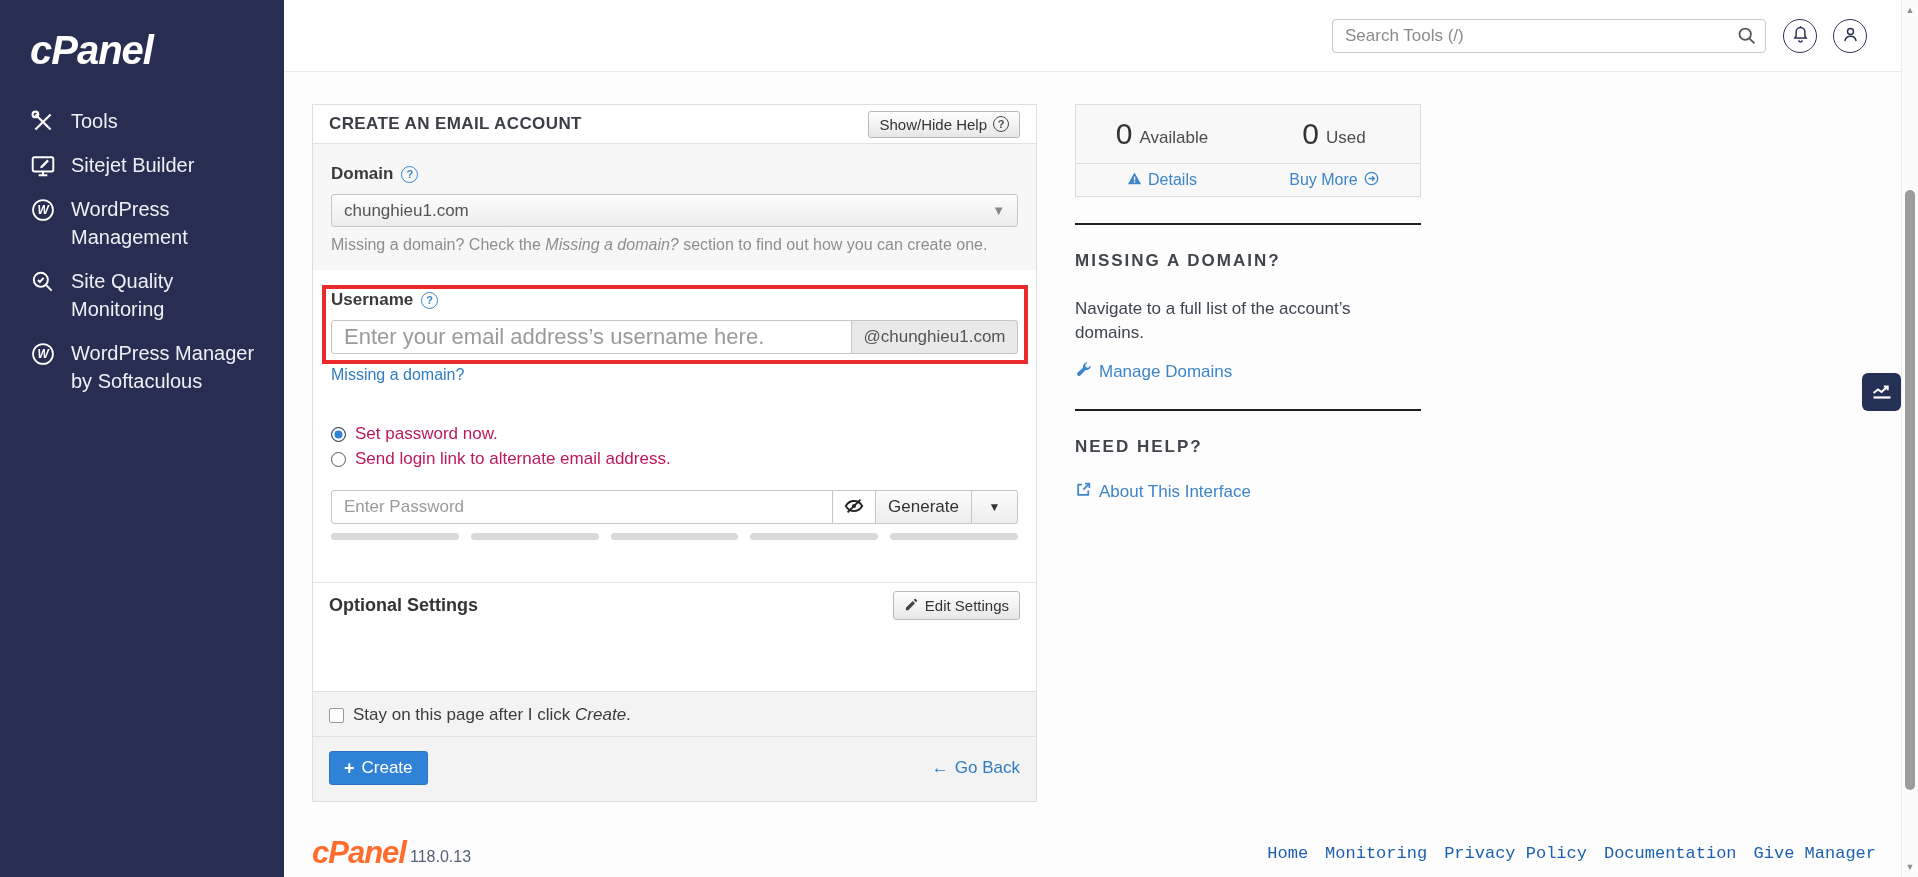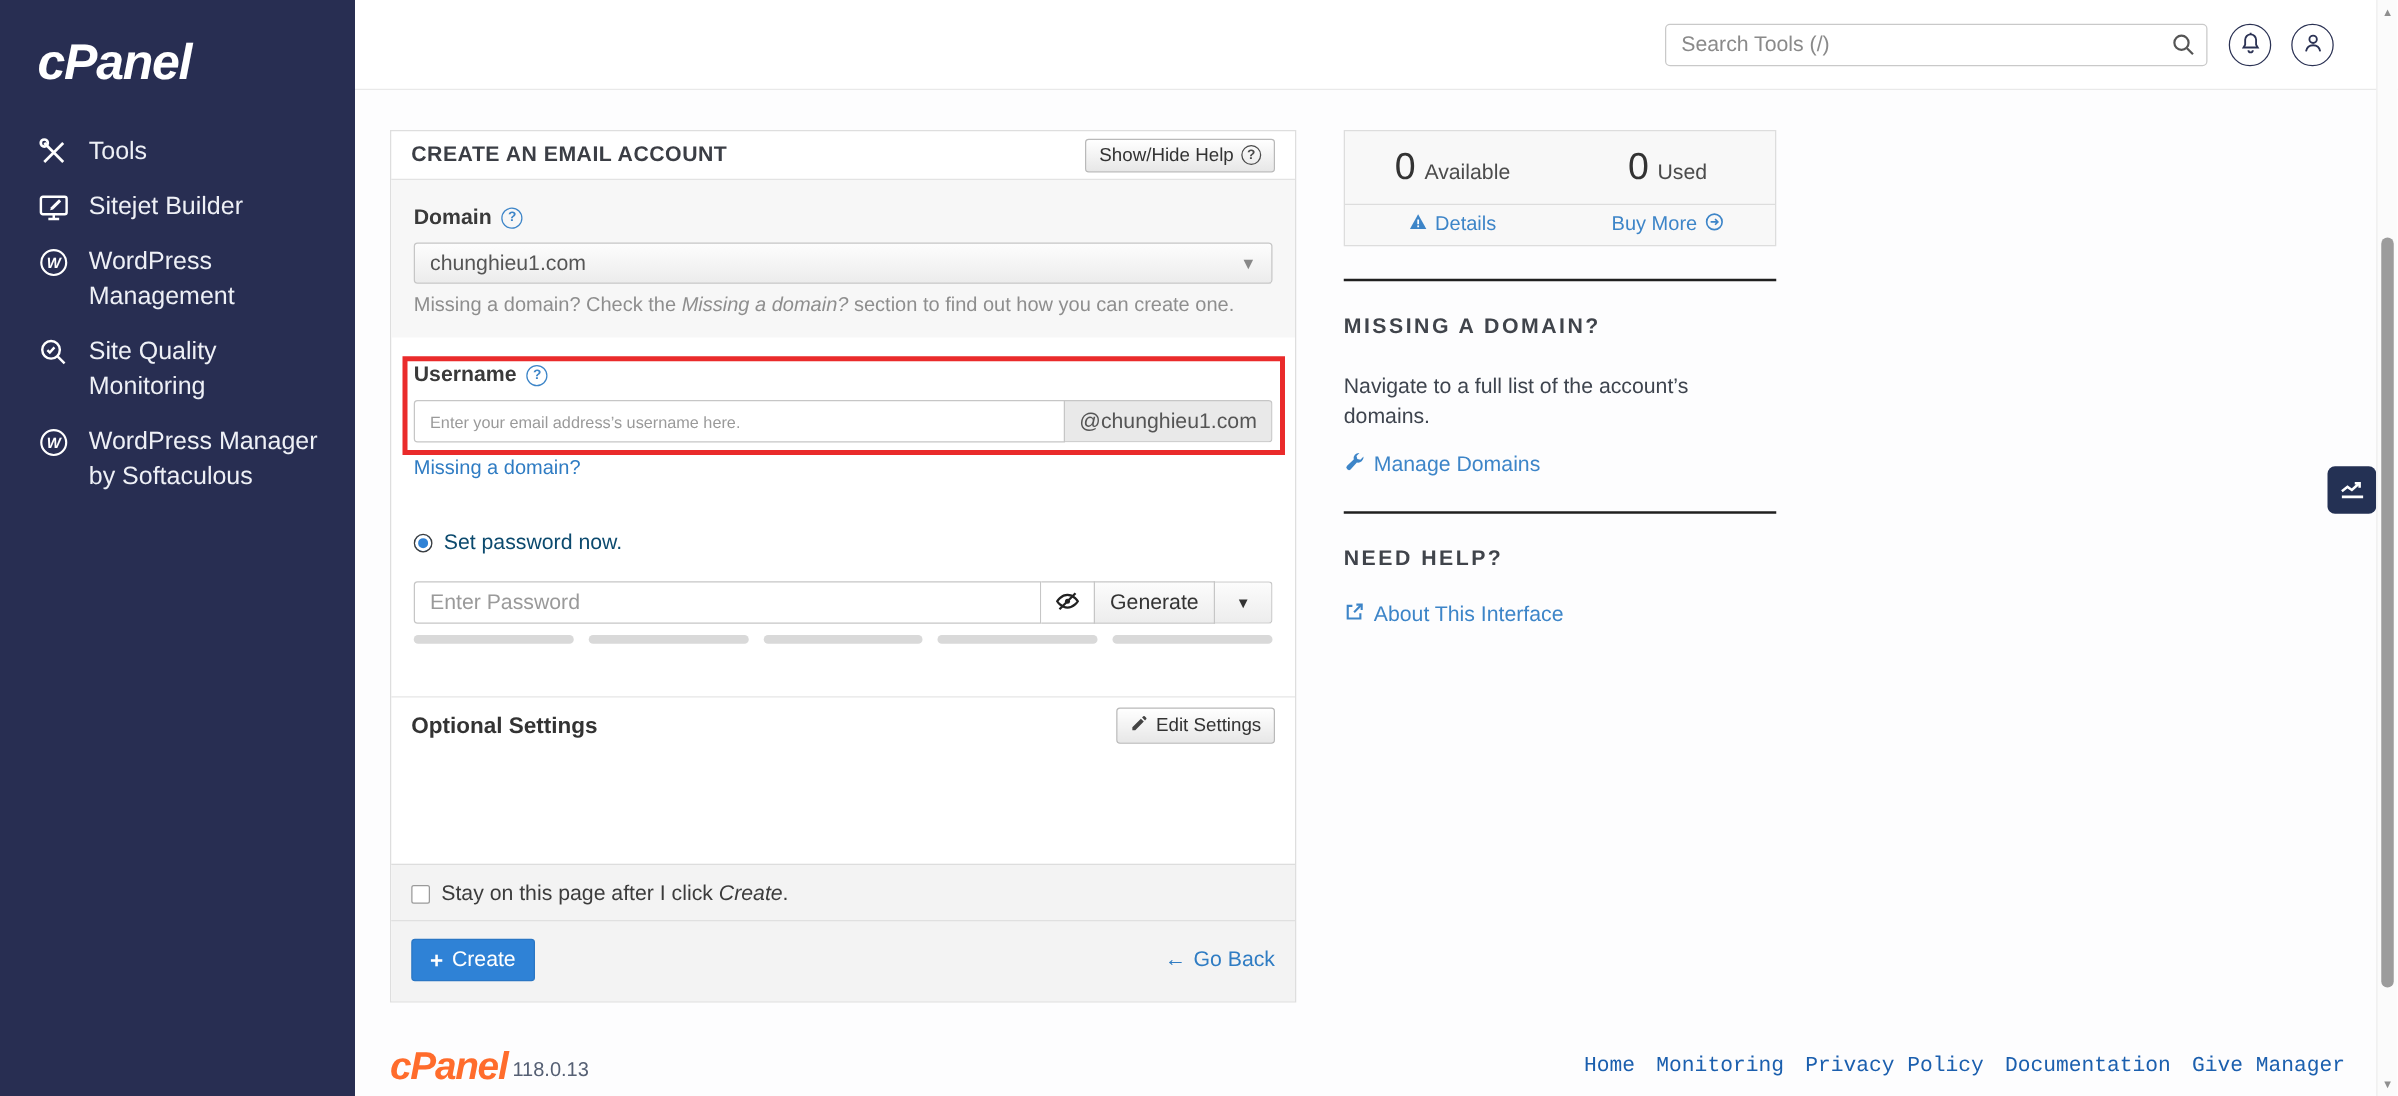--- a/index.html
+++ b/index.html
@@ -54,33 +54,33 @@
   .domain-group { background:#f7f7f7; padding:20px 18px 16px; }
   .select { height:33px; border:1px solid #c6c6c6; border-radius:3px;
     background:linear-gradient(#fdfdfd,#ececec); display:flex; align-items:center;
     justify-content:space-between; padding:0 12px; font-size:17px; color:#555; cursor:pointer; }
   .select .caret { color:#888; font-size:13px; }
   .hint { margin-top:9px; font-size:16px; color:#8e8e8e; }
 
   .user-group { padding:20px 18px 0; }
   .input-group { display:flex; height:34px; }
   .input-group input { flex:1; border:1px solid #c6c6c6; border-radius:3px 0 0 3px;
-    padding:0 12px; font-size:13px; color:#444; font-family:inherit; outline:none; }
+    padding:0 12px; font-size:22px; color:#444; font-family:inherit; outline:none; }
   .input-group input::placeholder { color:#9a9a9a; }
   .addon { width:166px; background:#e9e9e9; border:1px solid #c6c6c6; border-left:0;
     border-radius:0 3px 3px 0; display:flex; align-items:center; justify-content:center;
     font-size:17px; color:#555; }
   .link { color:#2f7cc3; text-decoration:none; cursor:pointer; }
   .link.sm { display:inline-block; margin-top:12px; font-size:16px; }
 
   .red-box { position:absolute; left:9px; top:180px; width:706px; height:79px;
     border:4px solid #ea2b2b; z-index:6; pointer-events:none; }
 
   .pw-group { padding:40px 18px 0; }
-  .radio-row { display:flex; align-items:center; gap:9px; font-size:17px; color:#0c4a6e;
+  .radio-row { display:flex; align-items:center; gap:9px; font-size:17px; color:#be185d;
     margin-bottom:5px; }
   .radio { width:15px; height:15px; border-radius:50%; border:1px solid #555; background:#fff;
     flex:none; cursor:pointer; }
   .radio.checked { background:#2f82d6; box-shadow:inset 0 0 0 2.5px #fff; border:1.5px solid #3c3c3c; }
   .pw-row { display:flex; height:34px; margin-top:21px; }
   .pw-row input { flex:1; border:1px solid #c6c6c6; border-radius:3px 0 0 3px; padding:0 12px;
     font-size:17px; font-family:inherit; outline:none; }
   .pw-row input::placeholder { color:#9a9a9a; }
   .btn-eye { width:43px; border:1px solid #c6c6c6; border-left:0; background:#fff; cursor:pointer;
     display:flex; align-items:center; justify-content:center; }
@@ -274,20 +274,24 @@
         <a class="link sm">Missing a domain?</a>
       </div>
 
       <div class="red-box"></div>
 
       <div class="pw-group">
         <div class="radio-row">
           <span class="radio checked"></span>
           <span>Set password now.</span>
         </div>
+        <div class="radio-row">
+          <span class="radio"></span>
+          <span>Send login link to alternate email address.</span>
+        </div>
         <div class="pw-row">
           <input type="text" placeholder="Enter Password" style="">
           <button class="btn-eye">
             <span>
               <svg width="22" height="22" viewBox="0 0 24 24" fill="none" stroke="#222" stroke-width="2">
                   <path d="M3 12s3.3-5.5 9-5.5S21 12 21 12s-3.3 5.5-9 5.5S3 12 3 12z"></path>
                   <circle cx="12" cy="12" r="2.2" fill="#222" stroke="none"></circle>
                   <path d="M5 19 19 5"></path>
                 </svg>
             </span>

